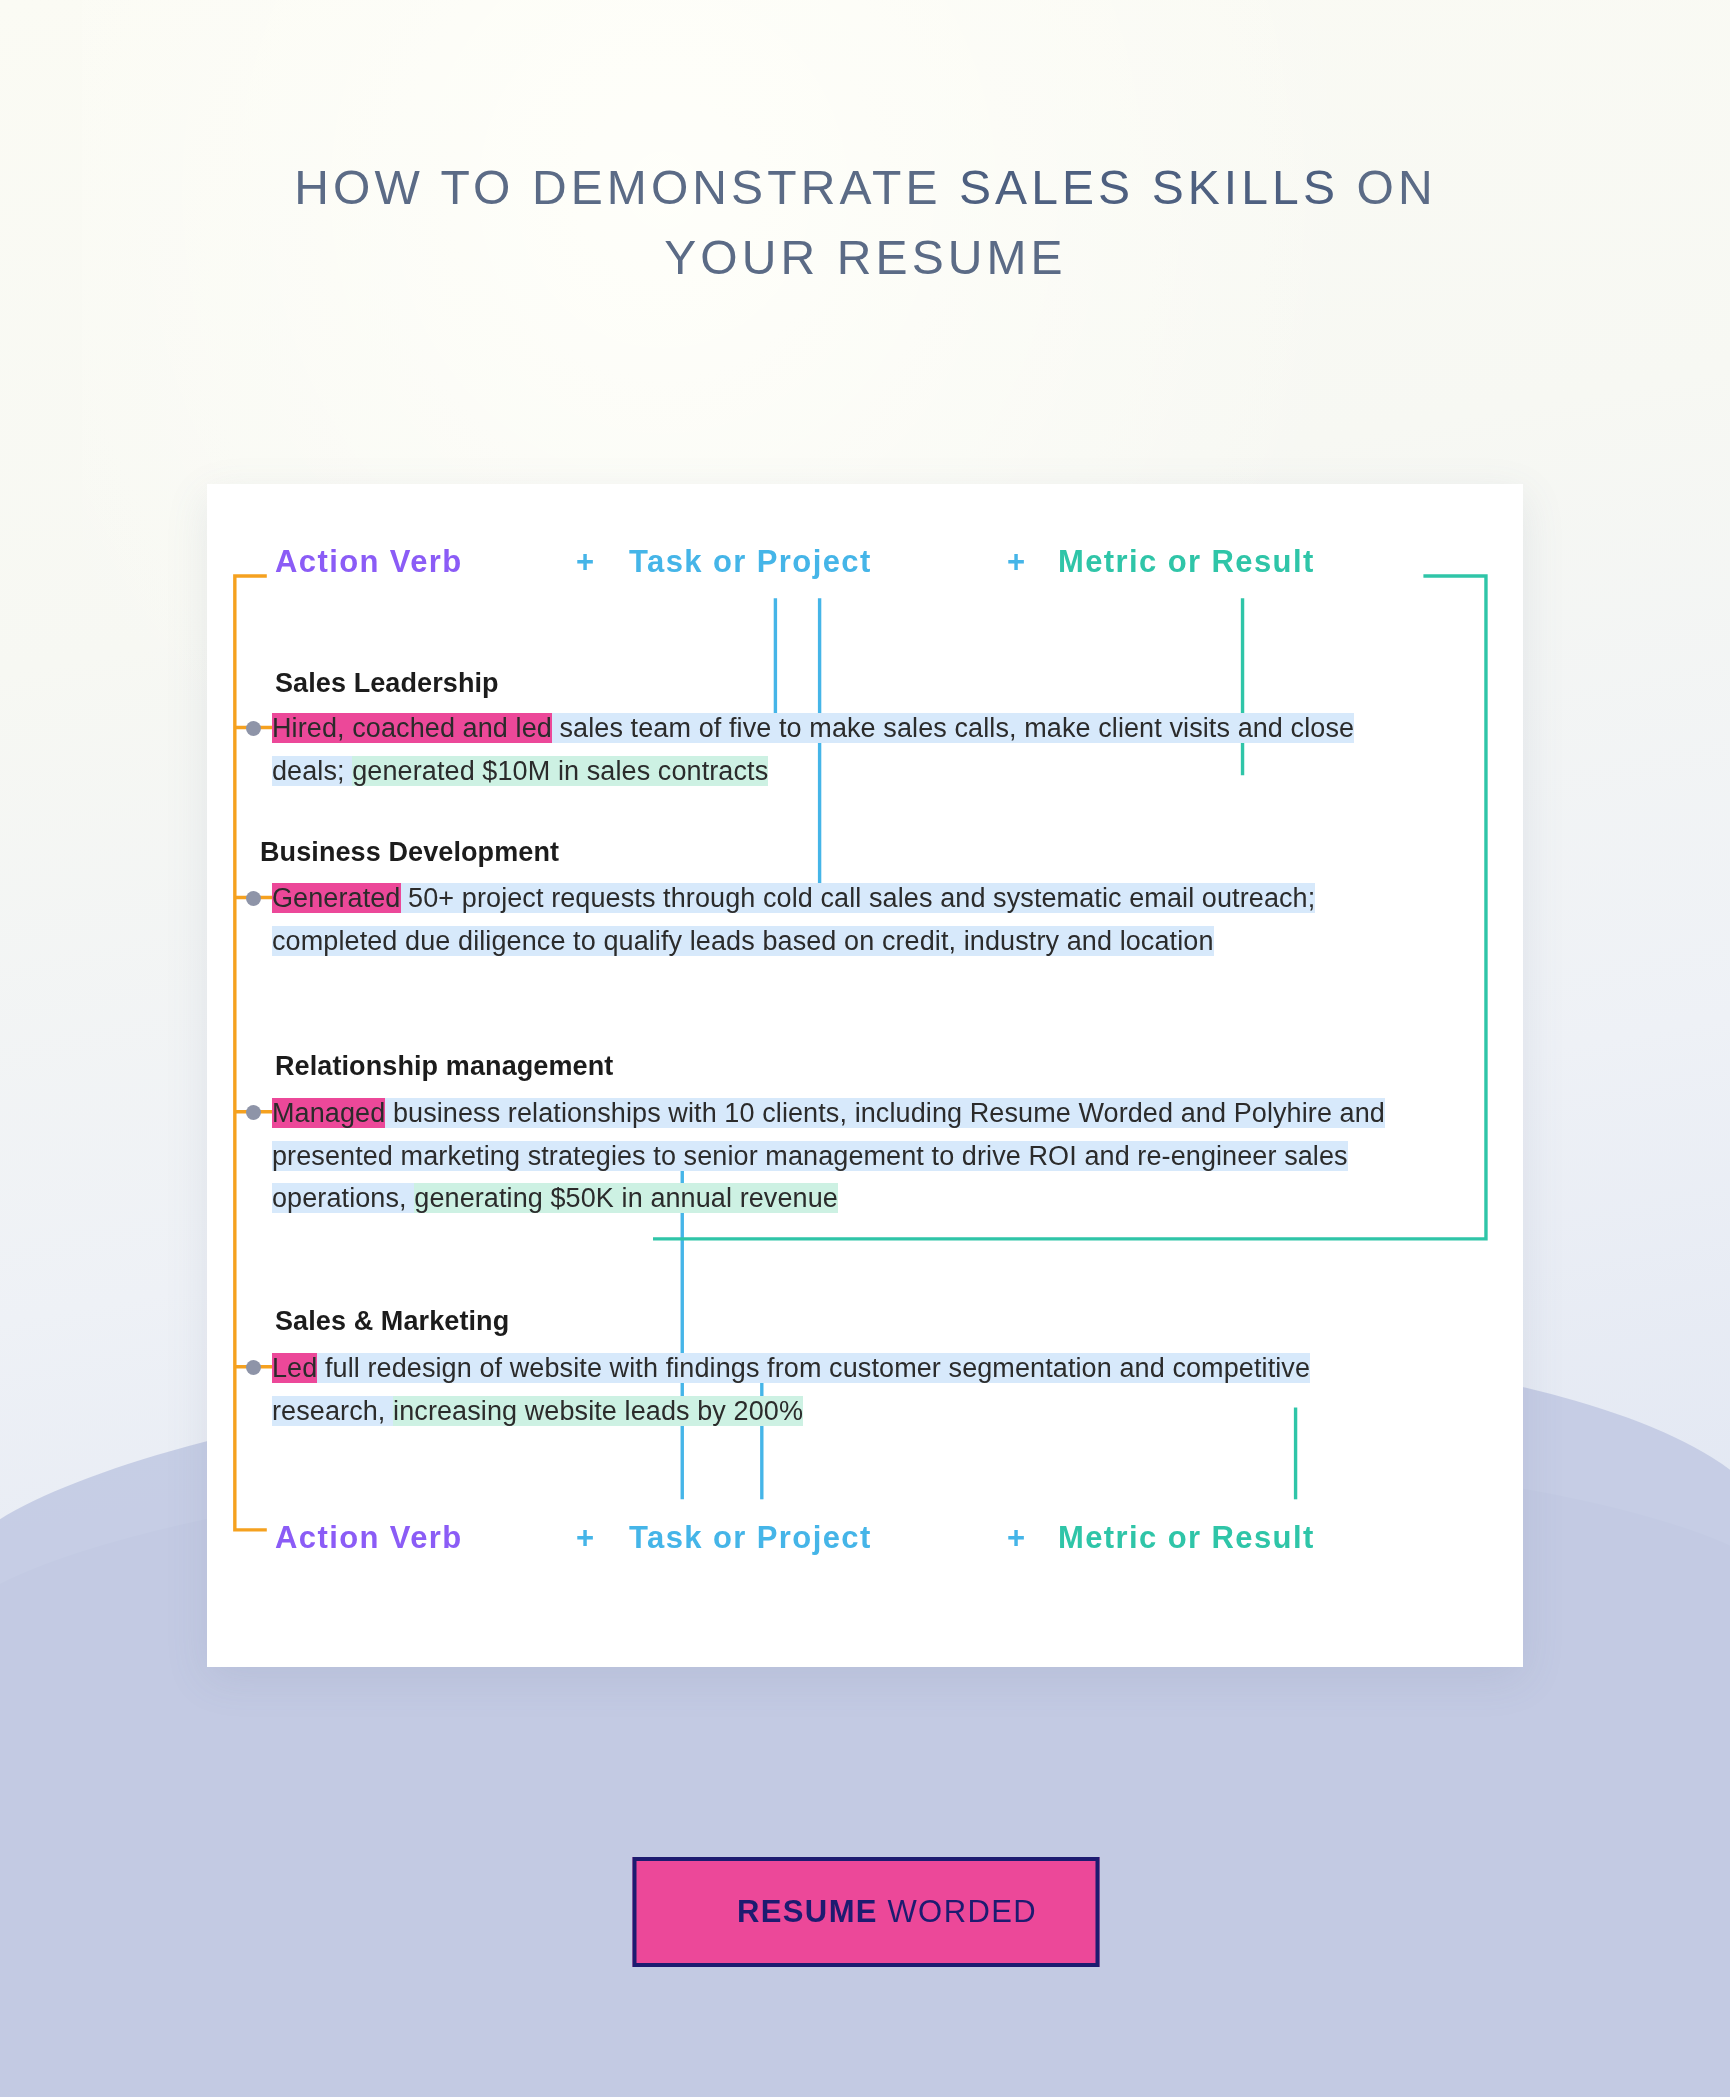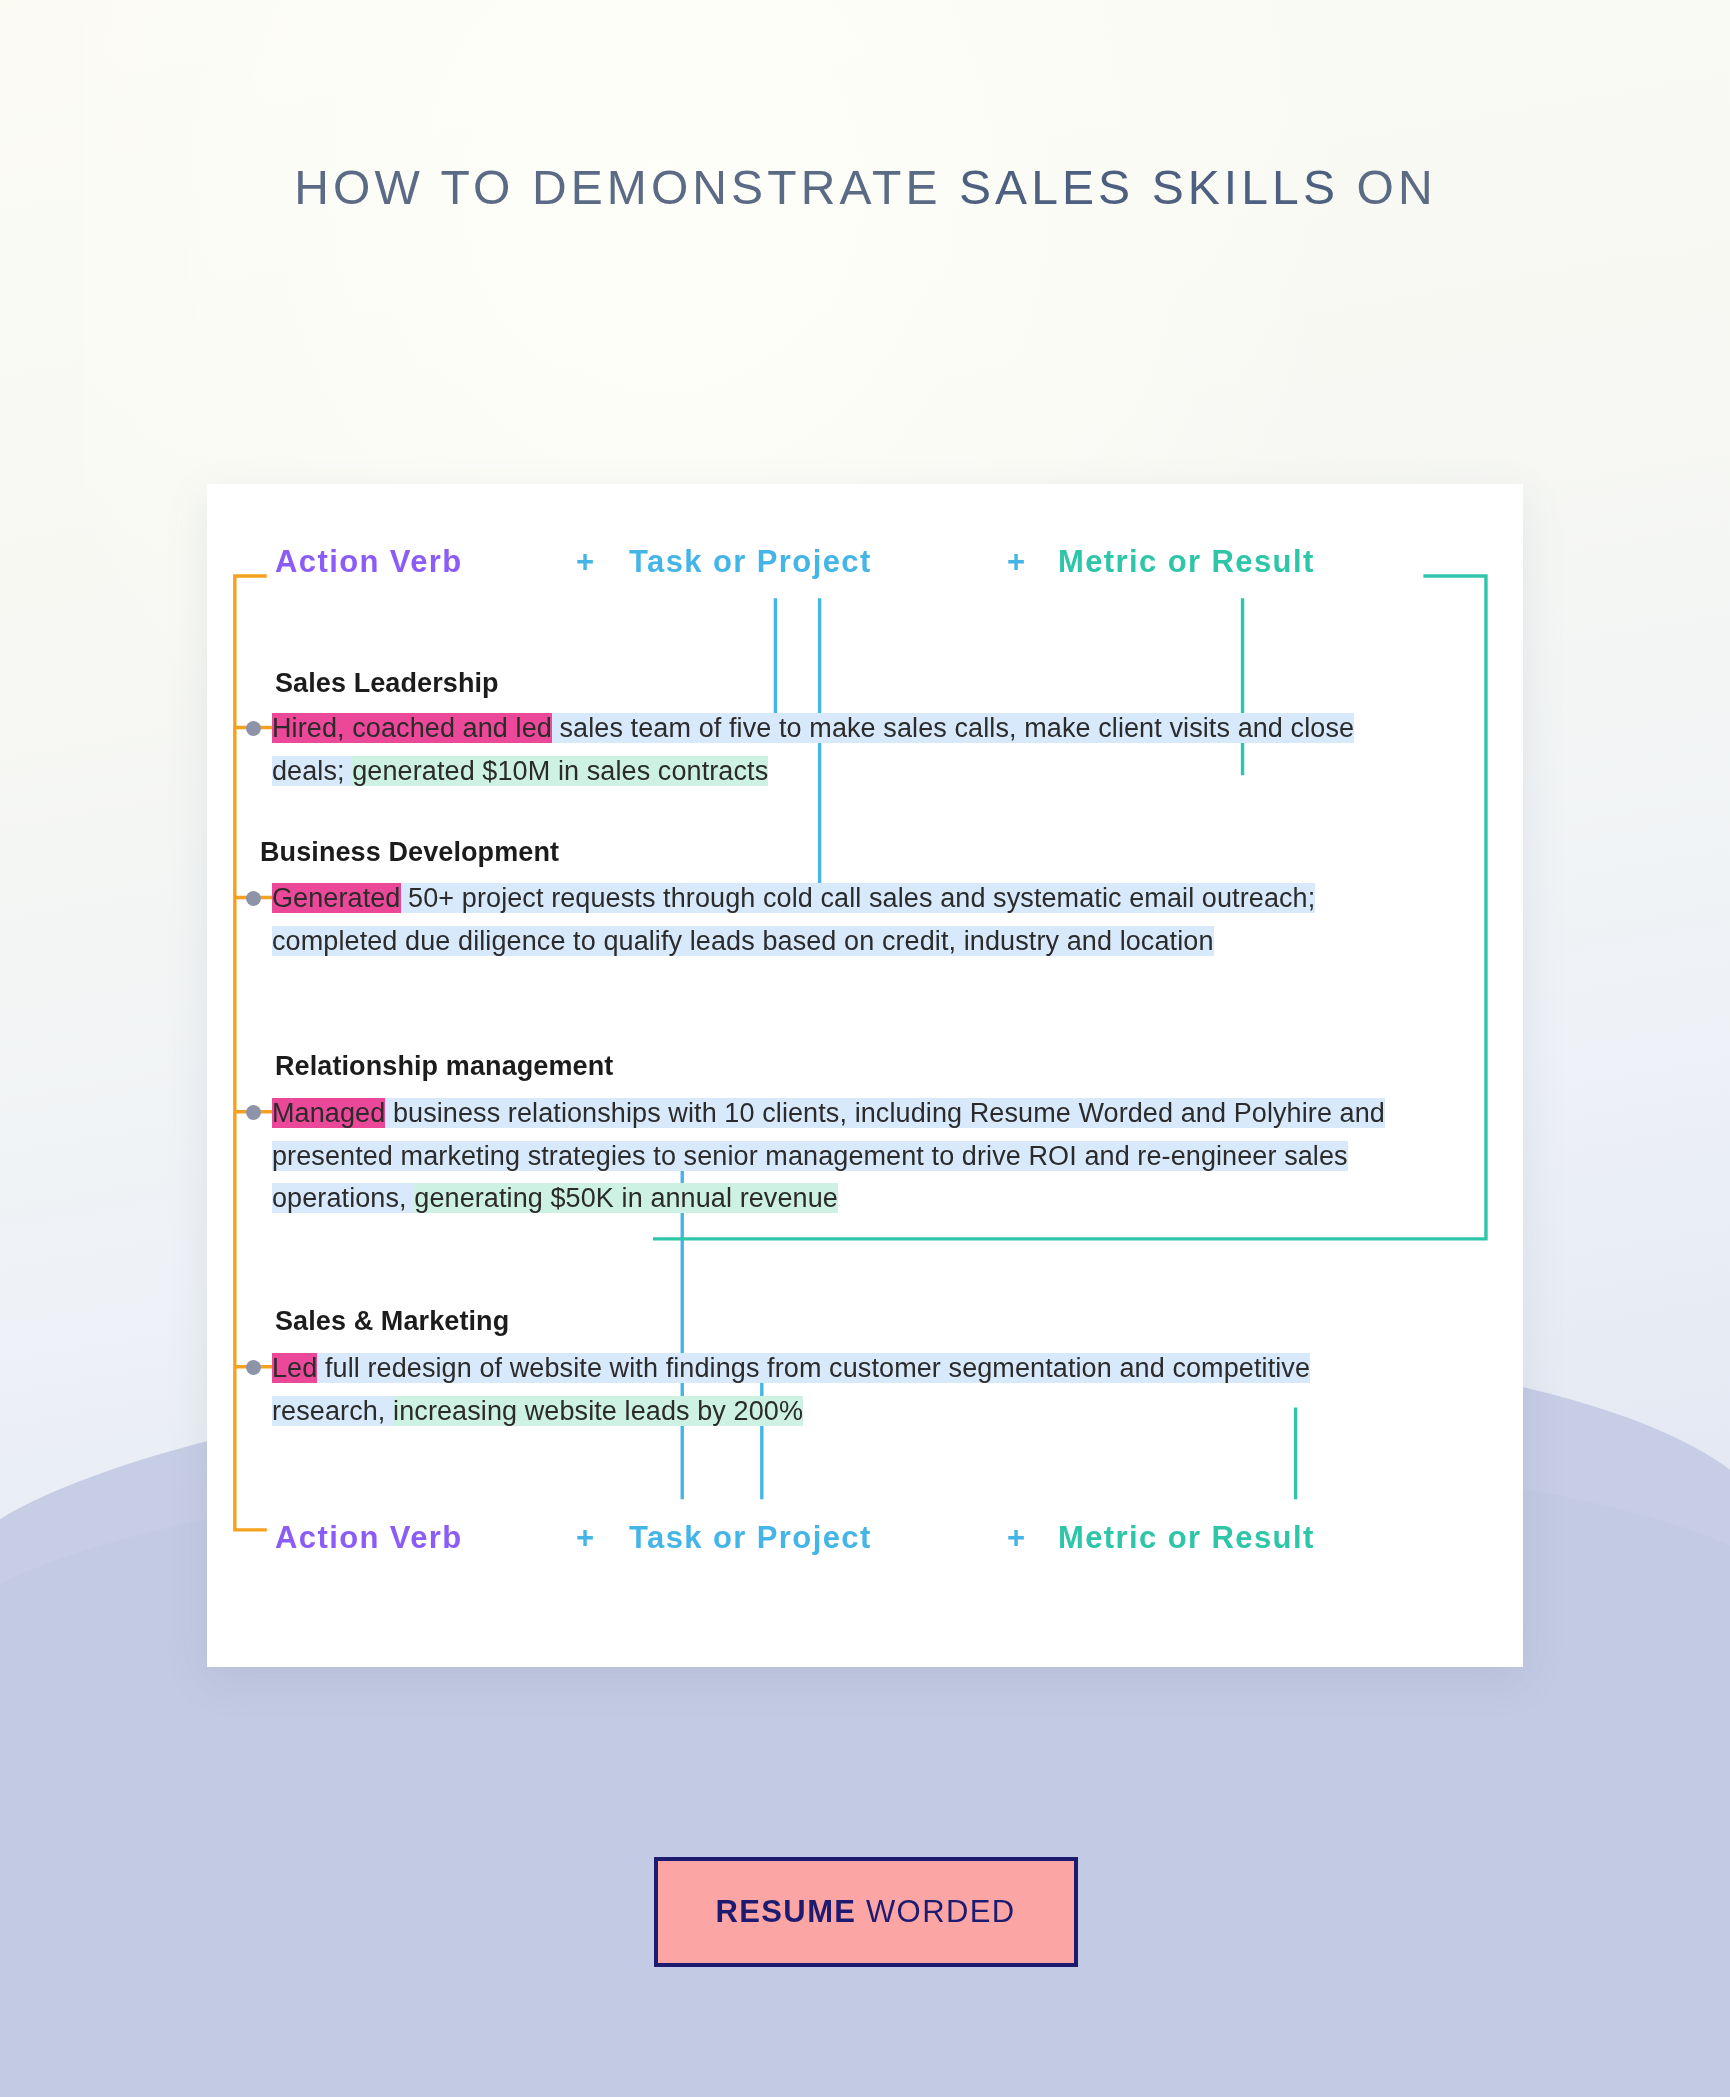--- a/index.html
+++ b/index.html
@@ -154,25 +154,26 @@
 
   
   .logo {
     position: absolute;
     left: 50%;
     transform: translateX(-50%);
     top: 1857px;
     width: 416px;
     height: 102px;
     border: 4.8px solid #1d1b70;
-    background: #fca5a5;
+    background: #ec4899;
     display: flex;
     align-items: center;
     justify-content: center;
     gap: 9.5px;
+    padding-left: 43px;
   }
   .logo-a {
     font-size: 31px;
     font-weight: 700;
     color: #1d1b70;
     letter-spacing: 1.4px;
   }
   .logo-b {
     font-size: 31px;
     font-weight: 400;
@@ -184,20 +185,21 @@
 <body>
 
 <div class="bg-base"></div>
 <div class="bg-wave-3"></div>
 <div class="bg-wave-2"></div>
 <div class="bg-wave-1"></div>
 <div class="bg-glow"></div>
 
 <div class="title">
   <span>HOW TO DEMONSTRATE </span><span class="strong">SALES SKILLS</span><span> ON</span><br>
+  <span>YOUR RESUME</span>
 </div>
 
 <div class="card"></div>
 
 <svg class="lines" viewBox="0 0 2545 3084">
 
   <path d="M 392 847 L 345 847 L 345 2250 L 392 2250" fill="none" stroke="#f5a11f" stroke-width="5"></path>
 
   <path d="M 345 1070 L 400 1070" fill="none" stroke="#f5a11f" stroke-width="5"></path>
   <path d="M 345 1320 L 400 1320" fill="none" stroke="#f5a11f" stroke-width="5"></path>

